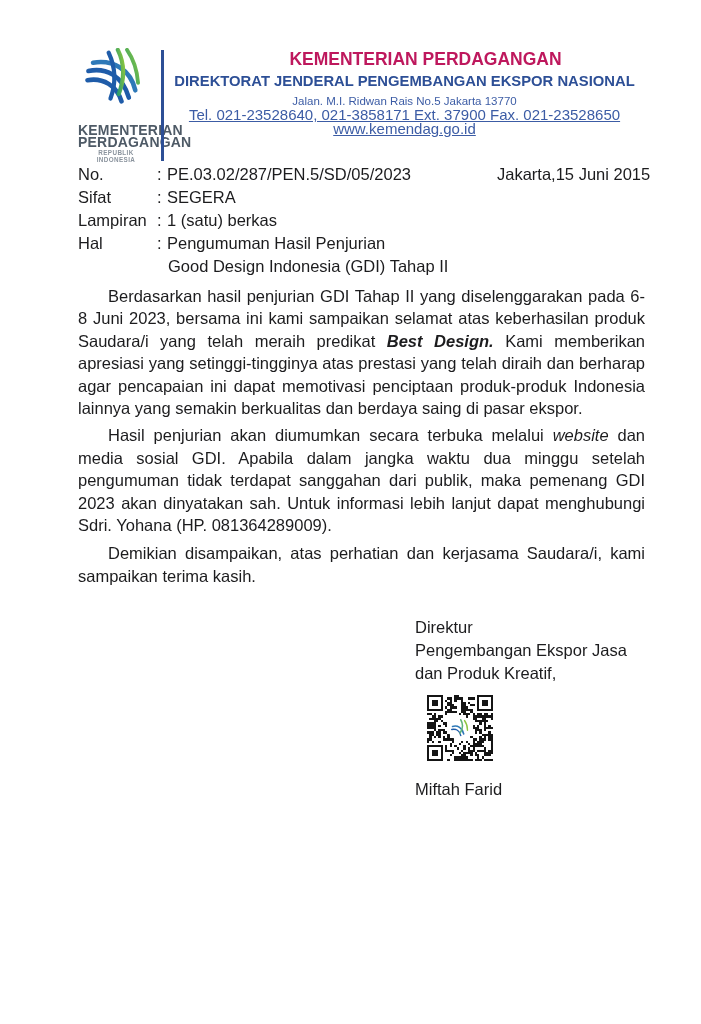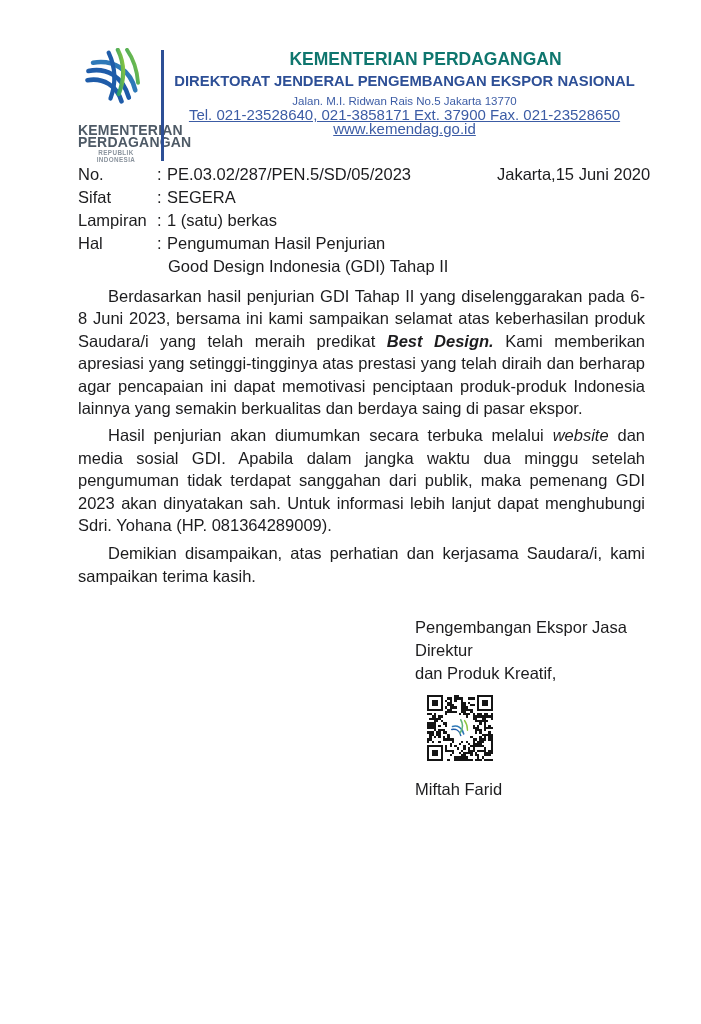--- a/index.html
+++ b/index.html
@@ -14,21 +14,21 @@
   .content{padding:48px 56px 0 78px;}
 
   
   .letterhead{display:flex;align-items:stretch;}
   .logo-block{width:76px;flex:none;text-align:center;}
   .logo-block svg{display:block;margin:0 auto;}
   .logo-name{font-size:14px;font-weight:bold;color:#4e5a66;line-height:11.5px;letter-spacing:.2px;margin-top:20px;}
   .logo-sub{font-size:6.3px;font-weight:bold;color:#8a939d;letter-spacing:.4px;margin-top:1px;}
   .lh-divider{width:3px;background:#2d4f96;margin:2px 0 2px 7px;flex:none;}
   .lh-text{flex:1;text-align:center;padding-top:1px;}
-  .lh-ministry{font-size:17.5px;font-weight:bold;color:#0f766e;line-height:21px;padding-left:42px;}
+  .lh-ministry{font-size:17.5px;font-weight:bold;color:#be185d;line-height:21px;padding-left:42px;}
   .lh-directorate{font-size:14.8px;font-weight:bold;color:#2d4f96;line-height:19px;margin-top:2px;}
   .lh-address{font-size:11.5px;color:#3c5ca5;line-height:14px;margin-top:3px;}
   .lh-phone,.lh-site{font-size:15px;color:#3c5ca5;line-height:14px;text-decoration:underline;}
 
   
   .ref{font-size:16.5px;line-height:23px;}
   .ref-row{display:flex;position:relative;}
   .ref-label{width:79px;flex:none;}
   .ref-sep{width:10px;flex:none;}
   .ref-date{position:absolute;left:419px;top:0;white-space:nowrap;}
@@ -98,21 +98,21 @@
         <div class="lh-phone">Tel. 021-23528640, 021-3858171 Ext. 37900 Fax. 021-23528650</div>
         <div class="lh-site">www.kemendag.go.id</div>
       </div>
     </div>
 
     <div class="ref">
       <div class="ref-row">
         <span class="ref-label">No.</span>
         <span class="ref-sep">:</span>
         <span class="ref-value">PE.03.02/287/PEN.5/SD/05/2023</span>
-        <span class="ref-date">Jakarta,15 Juni 2020</span>
+        <span class="ref-date">Jakarta,15 Juni 2015</span>
       </div>
       <div class="ref-row">
         <span class="ref-label">Sifat</span>
         <span class="ref-sep">:</span>
         <span class="ref-value">SEGERA</span>
       </div>
       <div class="ref-row">
         <span class="ref-label">Lampiran</span>
         <span class="ref-sep">:</span>
         <span class="ref-value">1 (satu) berkas</span>
@@ -124,22 +124,22 @@
       </div>
       <div class="ref-cont">Good Design Indonesia (GDI) Tahap II</div>
     </div>
 
 
     <p class="para p1"><span>Berdasarkan hasil penjurian GDI Tahap II yang diselenggarakan pada 6-8 Juni 2023, bersama ini kami sampaikan selamat atas keberhasilan produk Saudara/i yang telah meraih predikat </span><span style="font-weight: bold; font-style: italic;">Best Design.</span><span> Kami memberikan apresiasi yang setinggi-tingginya atas prestasi yang telah diraih dan berharap agar pencapaian ini dapat memotivasi penciptaan produk-produk Indonesia lainnya yang semakin berkualitas dan berdaya saing di pasar ekspor.</span></p>
     <p class="para p2"><span>Hasil penjurian akan diumumkan secara terbuka melalui </span><span style="font-style: italic;">website</span><span> dan media sosial GDI. Apabila dalam jangka waktu dua minggu setelah pengumuman tidak terdapat sanggahan dari publik, maka pemenang GDI 2023 akan dinyatakan sah. Untuk informasi lebih lanjut dapat menghubungi Sdri. Yohana (HP. 081364289009).</span></p>
     <p class="para p3"><span>Demikian disampaikan, atas perhatian dan kerjasama Saudara/i, kami sampaikan terima kasih.</span></p>
 
     <div class="sig">
+      <div>Direktur</div>
       <div>Pengembangan Ekspor Jasa</div>
-      <div>Direktur</div>
       <div>dan Produk Kreatif,</div>
 
       <div class="qr-wrap">
         <svg class="qr" width="66" height="66" viewBox="0 0 66 66" shape-rendering="crispEdges">
             <rect x="27.310344827586206" y="0" width="2.2758620689655173" height="2.2758620689655173" fill="#151515"></rect>
             <rect x="29.586206896551726" y="0" width="2.2758620689655173" height="2.2758620689655173" fill="#151515"></rect>
             <rect x="20.482758620689655" y="2.2758620689655173" width="2.2758620689655173" height="2.2758620689655173" fill="#151515"></rect>
             <rect x="22.758620689655174" y="2.2758620689655173" width="2.2758620689655173" height="2.2758620689655173" fill="#151515"></rect>
             <rect x="27.310344827586206" y="2.2758620689655173" width="2.2758620689655173" height="2.2758620689655173" fill="#151515"></rect>
             <rect x="29.586206896551726" y="2.2758620689655173" width="2.2758620689655173" height="2.2758620689655173" fill="#151515"></rect>

